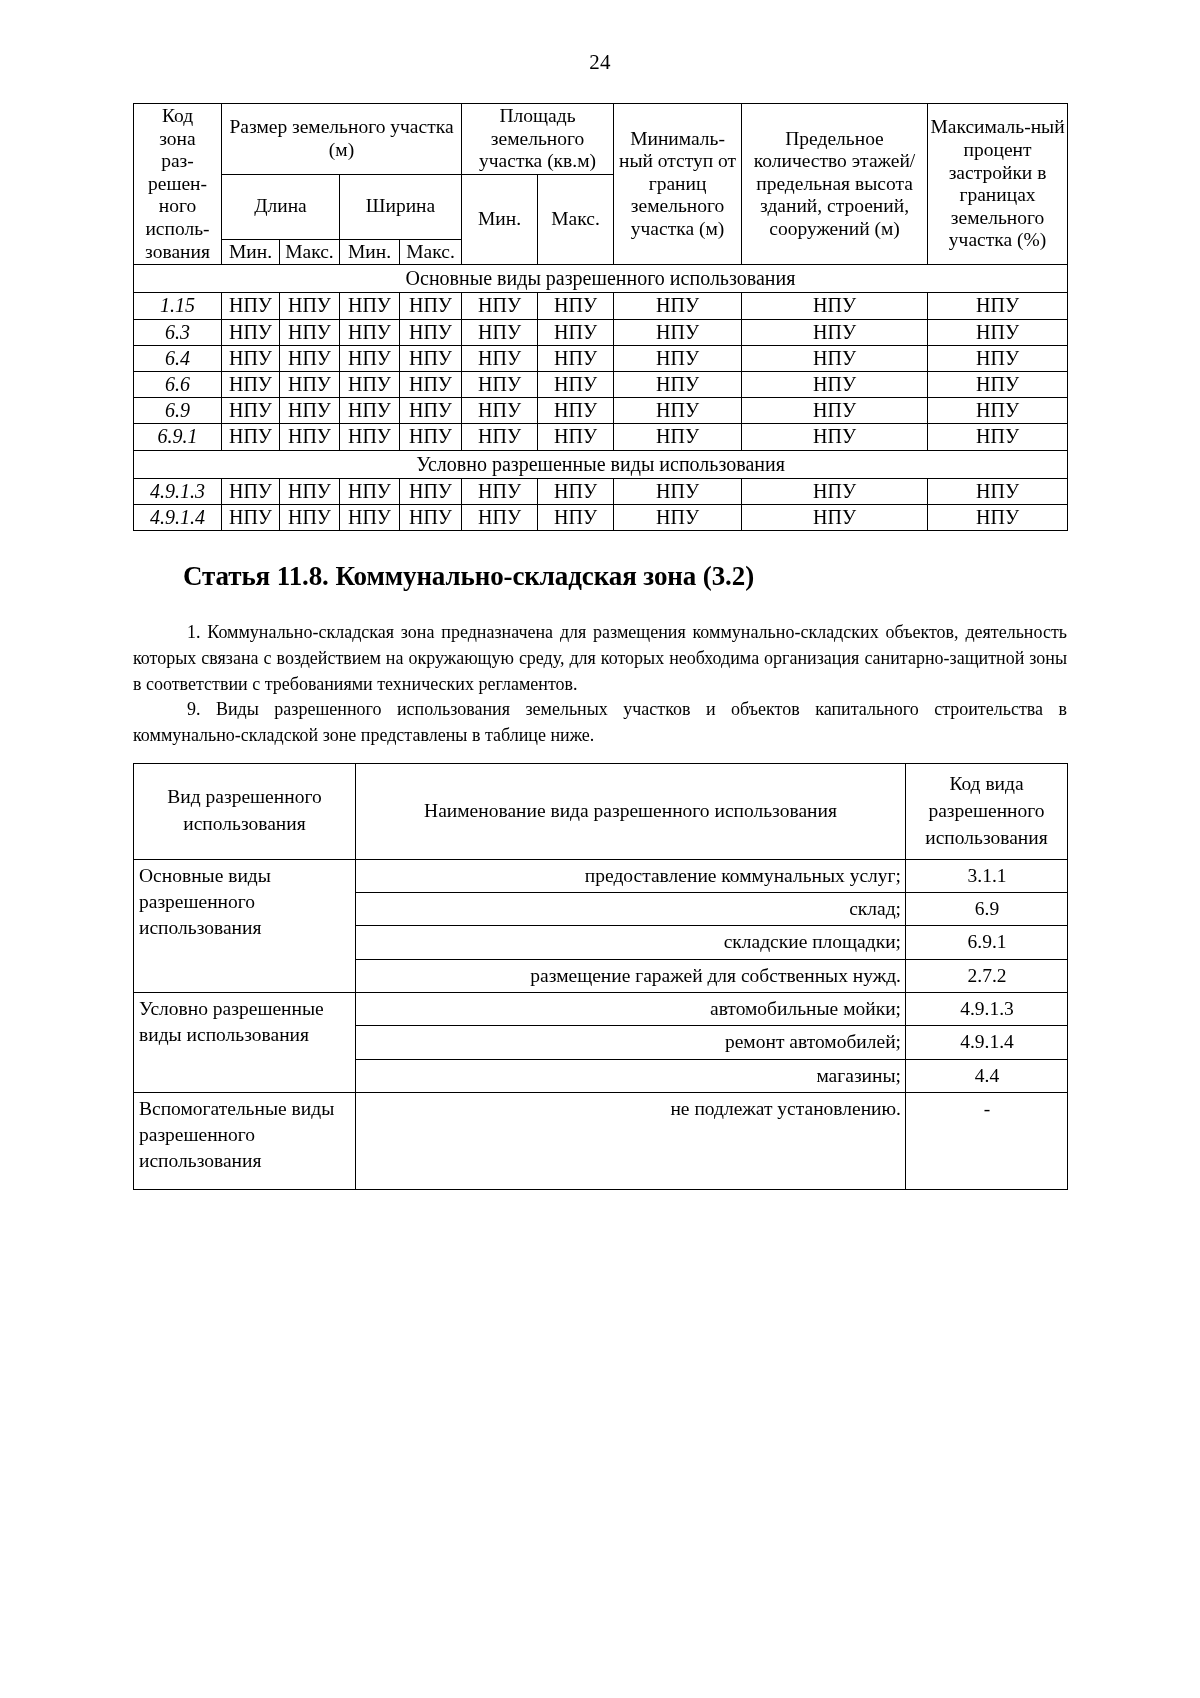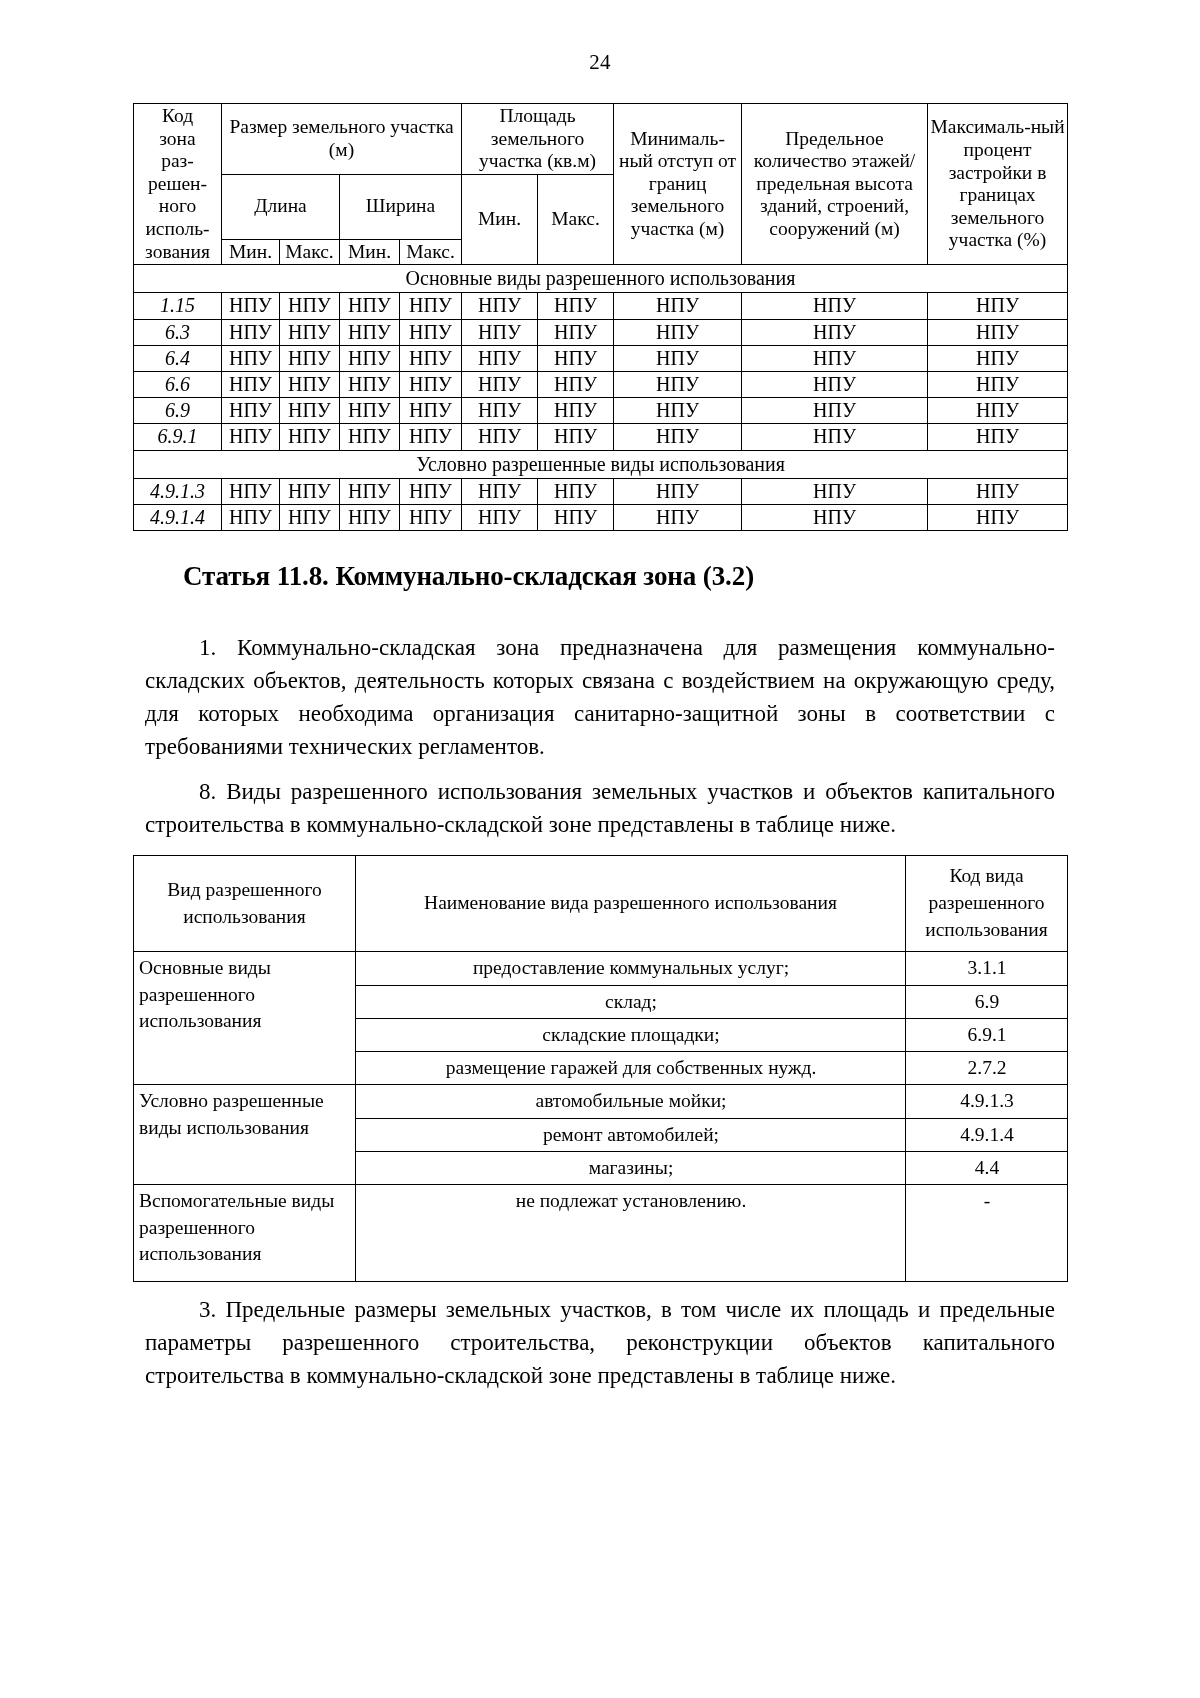--- a/index.html
+++ b/index.html
@@ -88,25 +88,25 @@
     font-weight: bold;
     margin: 0;
     padding: 28px 0 0 0;
     text-indent: 50px;
     line-height: 1.3;
     letter-spacing: -0.1px;
   }
 
   
   p.body {
-    font-size: 23px;
+    font-size: 18px;
     line-height: 1.43;
     text-align: justify;
     text-align-last: left;
-    margin: 12px;
+    margin: 0;
     padding: 0;
     text-indent: 54px;
     hyphens: none;
   }
   p.first-body {
     padding-top: 26px;
   }
   p.tight {
     padding-top: 0;
   }
@@ -131,21 +131,21 @@
     text-align: center;
     vertical-align: middle;
     padding: 7px 4px;
     line-height: 1.38;
   }
   table.uses td.kind {
     text-align: left;
     vertical-align: top;
   }
   table.uses td.name {
-    text-align: center;
+    text-align: right;
   }
   table.uses td.code {
     text-align: center;
     vertical-align: top;
   }
   .u1 { width: 222px; }
   .u2 { width: 550px; }
   .u3 { width: 162px; }
 
   .after-table-para {
@@ -308,21 +308,21 @@
           <td class="val">НПУ</td>
           <td class="val">НПУ</td>
           <td class="val">НПУ</td>
         </tr>
       </tbody>
     </table>
 
     <h2 class="article">Статья 11.8. Коммунально-складская зона (3.2)</h2>
 
     <p class="body first-body">1. Коммунально-складская зона предназначена для размещения коммунально-складских объектов, деятельность которых связана с воздействием на окружающую среду, для которых необходима организация санитарно-защитной зоны в соответствии с требованиями технических регламентов.</p>
-    <p class="body tight">8. Виды разрешенного использования земельных участков и объектов капитального строительства в коммунально-складской зоне представлены в таблице ниже.</p>
+    <p class="body tight">9. Виды разрешенного использования земельных участков и объектов капитального строительства в коммунально-складской зоне представлены в таблице ниже.</p>
 
     <table class="uses">
       <colgroup>
         <col class="u1">
           <col class="u2">
           <col class="u3">
       </colgroup>
       <thead>
         <tr>
           <th>Вид разрешенного использования</th>
@@ -365,16 +365,15 @@
         </tr>
 
         <tr>
           <td class="kind" style="height:90px;margin-top:38px;">Вспомогательные виды разрешенного использования</td>
           <td class="name">не подлежат установлению.</td>
           <td class="code">-</td>
         </tr>
       </tbody>
     </table>
 
-    <p class="body after-table-para">3. Предельные размеры земельных участков, в том числе их площадь и предельные параметры разрешенного строительства, реконструкции объектов капитального строительства в коммунально-складской зоне представлены в таблице ниже.</p>
 
   </div>
 </div>
 
 </body></html>

